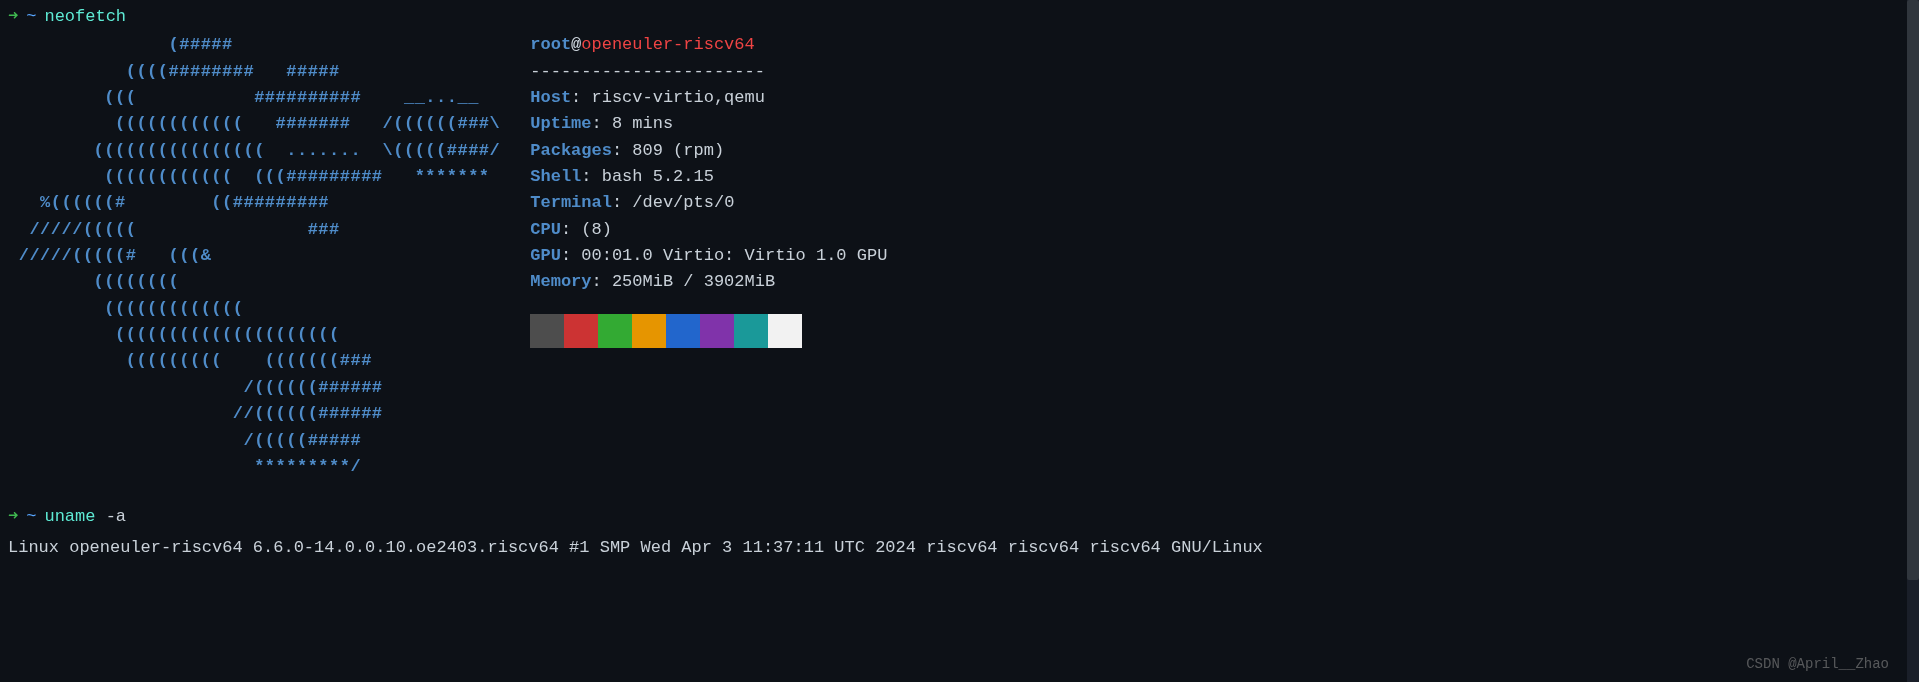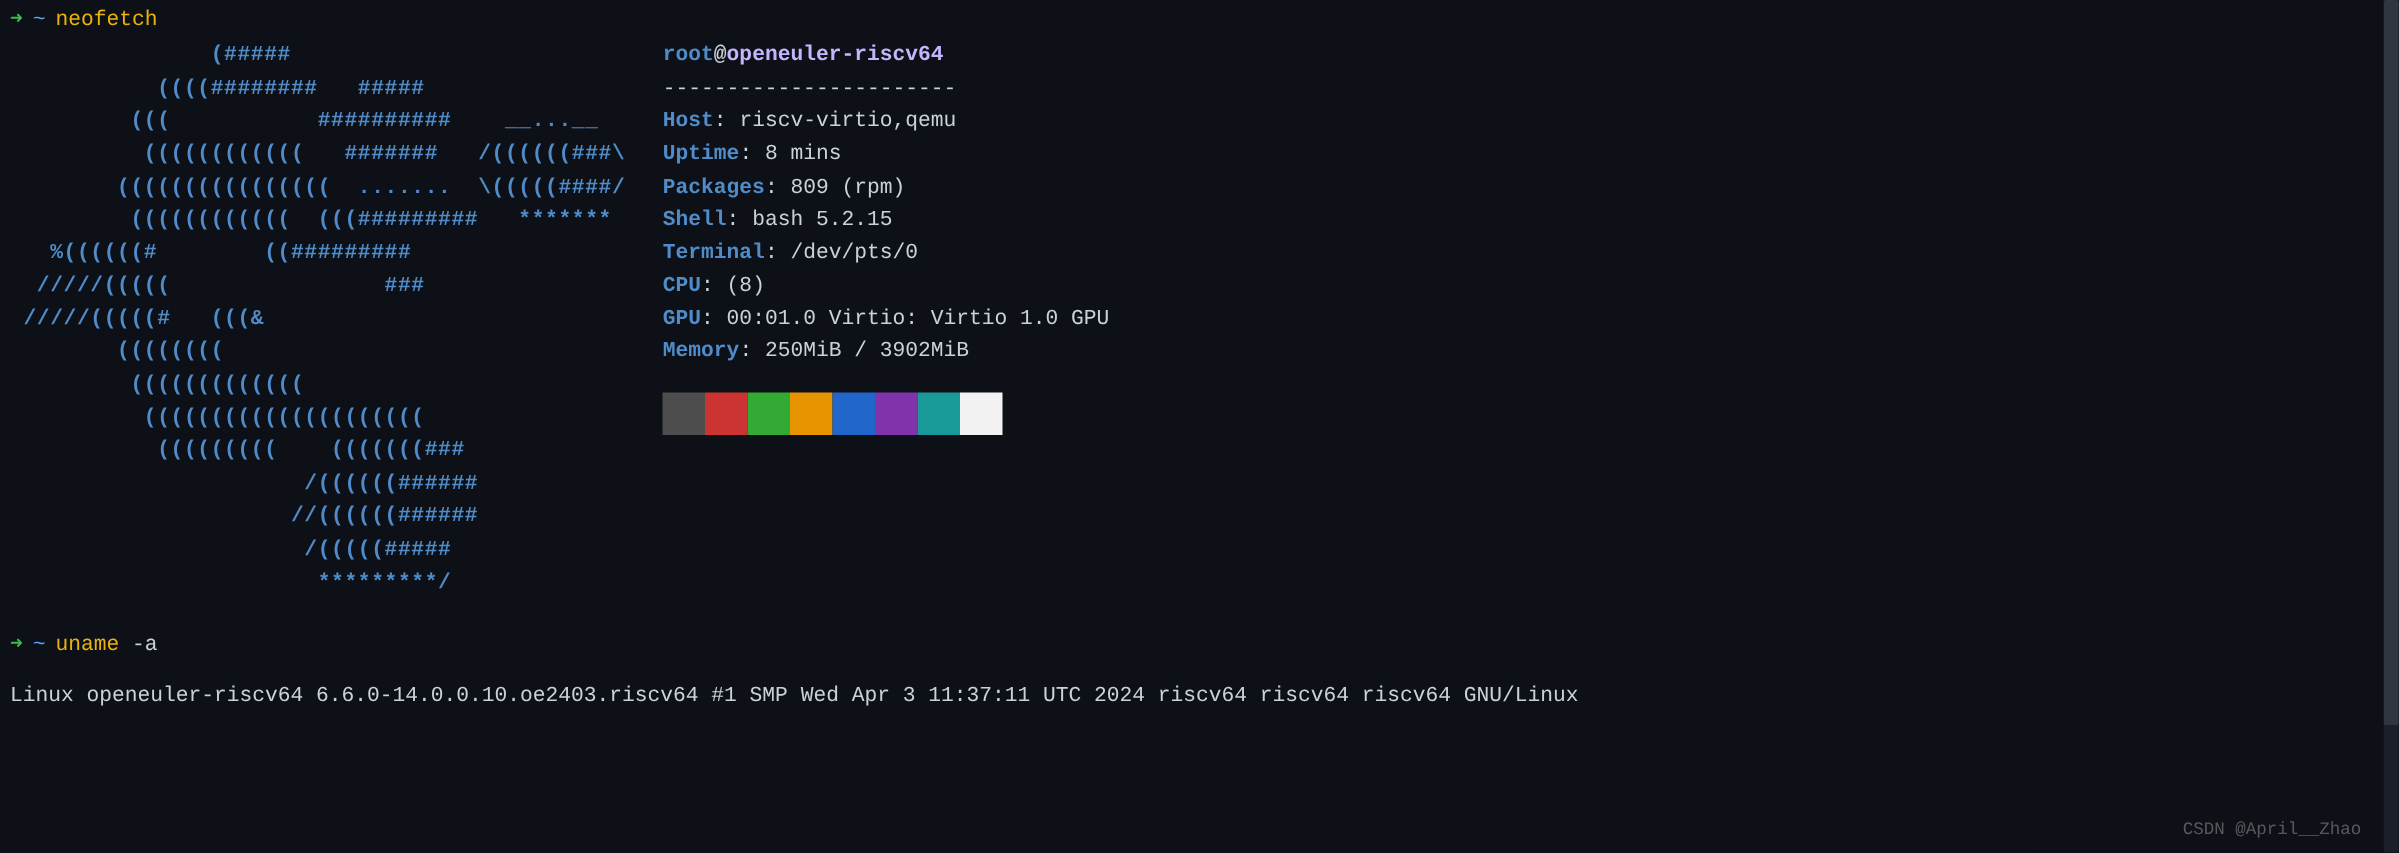--- a/index.html
+++ b/index.html
@@ -11,44 +11,44 @@
     line-height: 1.55;
     padding: 4px 8px;
     width: 1919px;
     height: 682px;
     overflow: hidden;
     position: relative;
   }
   .prompt-line { display: flex; gap: 0; align-items: baseline; }
   .arrow { color: #3fb950; font-weight: bold; }
   .tilde { color: #58a6ff; margin: 0 8px; }
-  .cmd { color: #eab308; font-family: Liberation Mono, monospace; }
+  .cmd { color: #5eead4; font-family: Liberation Mono, monospace; }
   .arg { color: #c9d1d9; }
   .neofetch-body { display: flex; gap: 30px; margin-top: 2px; }
   .ascii-art {
     color: #4f8cc9;
     font-weight: bold;
     white-space: pre;
     line-height: 1.55;
     font-size: 17px;
     letter-spacing: 0.5px;
   }
   .info-block { padding-top: 0; }
   .user-host { font-weight: bold; }
   .user { color: #4f8cc9; font-weight: bold; text-align: right; }
   .at { color: #c9d1d9; font-weight: bold;}
-  .host { color: #c4b5fd; font-weight: bold; }
+  .host { color: #ef4444; font-weight: normal; }
   .sep { color: #c9d1d9; }
   .info-row { }
   .label { color: #4f8cc9; font-weight: bold; }
   .colon { color: #c9d1d9; }
   .value { color: #c9d1d9; }
   .color-blocks { display: flex; margin-top: 18px; }
   .cb { width: 34px; height: 34px; }
-  .uname-out { color: #c9d1d9; margin-top: 14px; }
+  .uname-out { color: #c9d1d9; margin-top: 4px; }
   .watermark {
     position: absolute;
     right: 30px;
     bottom: 6px;
     color: #888;
     font-size: 14px;
     opacity: 0.6;
   }
   .scrollbar {
     position: absolute;

